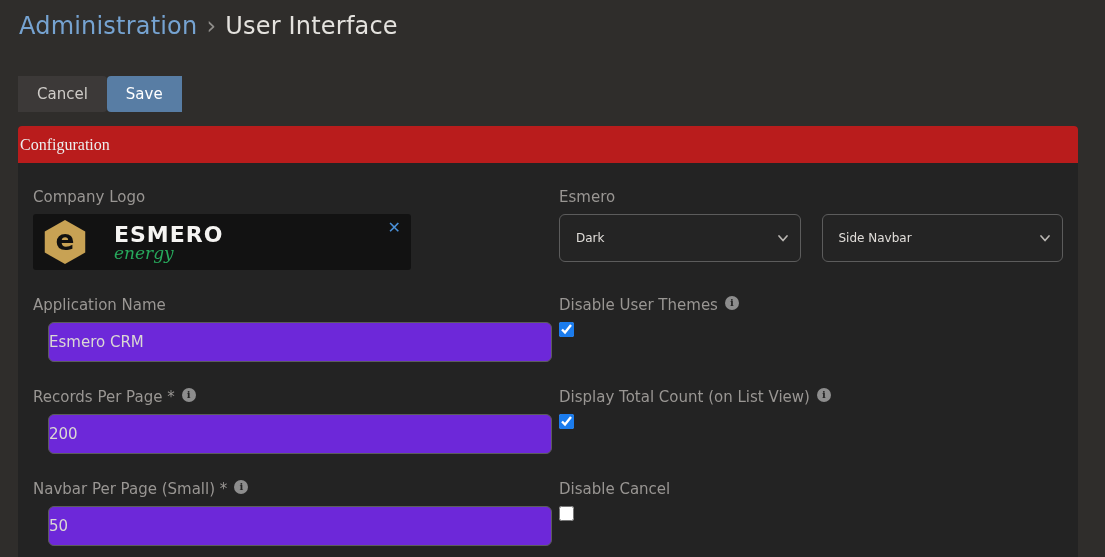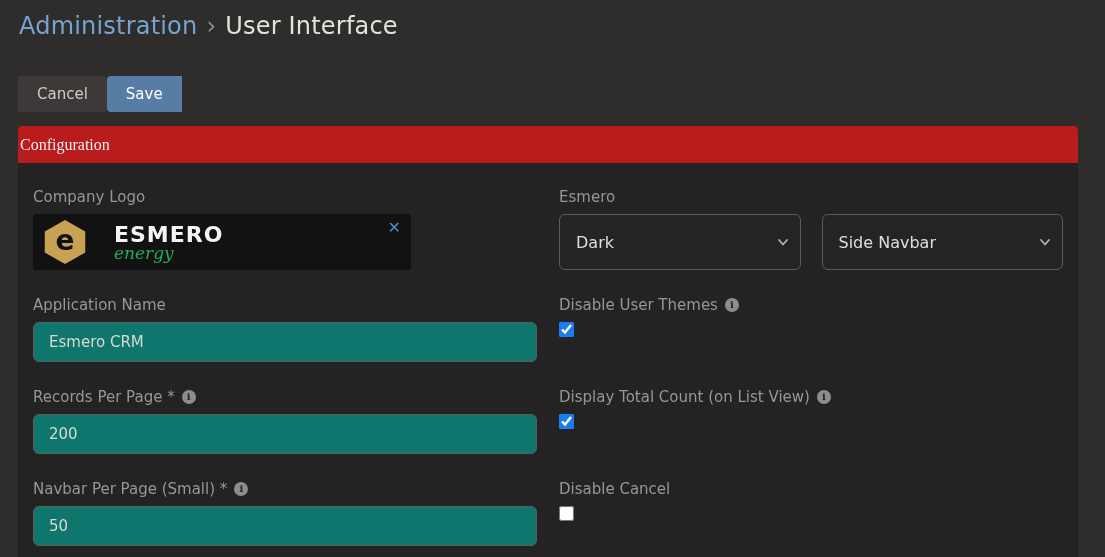--- a/index.html
+++ b/index.html
@@ -56,63 +56,63 @@
     grid-template-columns: 1fr 1fr;
     column-gap: 22px;
   }
   .cell { margin-bottom: 26px; }
 
   .field-label {
     color: #999693;
     font-size: 15px;
     margin-bottom: 8px;
     display: flex;
-    align-items: center;
     gap: 7px;
     line-height: 18px;
   }
   .info-icon {
     width: 14px; height: 14px;
     background: #8d8d8d;
     color: #232323;
     border-radius: 50%;
     display: inline-flex;
     align-items: center;
     justify-content: center;
     font-size: 10px;
     font-weight: bold;
     font-family: "DejaVu Serif", serif;
     flex: 0 0 auto;
   }
 
   .text-input {
     width: 100%;
     height: 40px;
-    background: #0f766e;
+    background: #6d28d9;
     border: 1px solid #5c5c5c;
     border-radius: 6px;
     color: #dbd8d4;
     font-family: inherit;
     font-size: 15px;
-    padding: 0 15px;
+    padding: 0 0;
     outline: none;
+    margin-left: 15px;
   }
 
   
   .select-row { display: flex; gap: 21px; }
   .select-wrap { position: relative; flex: 1; }
   .styled-select {
     width: 100%;
-    height: 56px;
+    height: 48px;
     background: #242424;
     border: 1px solid #5c5c5c;
     border-radius: 6px;
     color: #e0ddd9;
     font-family: inherit;
-    font-size: 16px;
+    font-size: 12px;
     padding: 0 30px 0 16px;
     appearance: none;
     -webkit-appearance: none;
     outline: none;
     cursor: pointer;
   }
   .select-chevron {
     position: absolute;
     right: 12px; top: 50%;
     margin-top: -5px;

